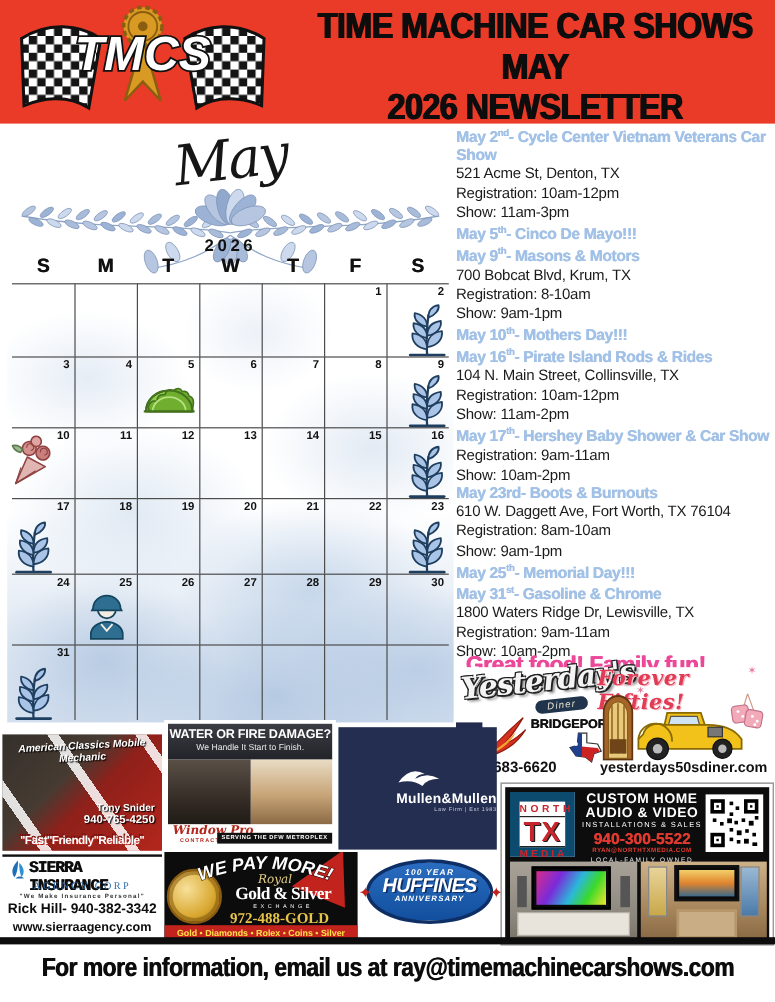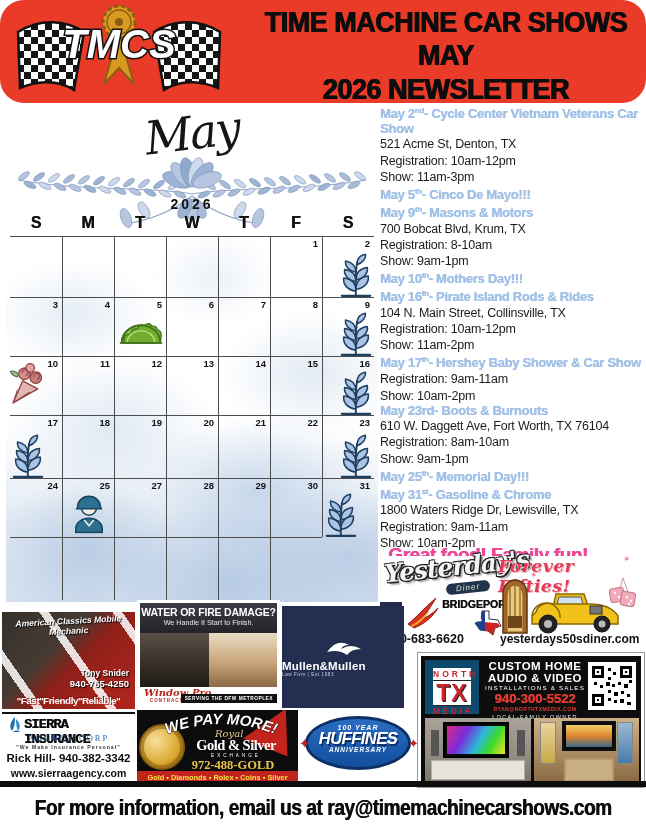--- a/index.html
+++ b/index.html
@@ -1,19 +1,19 @@
 <!DOCTYPE html>
 <html><head>
 <meta charset="utf-8">
 <style>
   html,body{margin:0;padding:0;background:#888;}
   .page{position:relative;width:646px;height:835px;background:#ffffff;margin:0 auto;overflow:hidden;
         font-family:"Liberation Sans",sans-serif;}
   
-  .header{position:absolute;left:0;top:0;width:646px;height:103px;background:#e93b27;border-radius:24px;}
+  .header{position:absolute;left:0;top:0;width:646px;height:103px;background:#e93b27;}
   .logo{position:absolute;left:10px;top:2px;width:218px;height:98px;}
   .title{position:absolute;left:250px;top:5px;width:392px;text-align:center;color:#0d0d0d;
          font-weight:bold;font-size:27px;line-height:30px;letter-spacing:-0.5px;
          transform:scaleY(1.12);transform-origin:top center;
          text-shadow:0.6px 0 0 currentColor,-0.6px 0 0 currentColor;}
   
   .cal{position:absolute;left:6px;top:106px;width:372px;height:496px;}
   .may{position:absolute;left:50%;top:0;transform:translateX(-50%) rotate(-7deg);
        font-family:"DejaVu Serif",serif;font-style:italic;font-size:46px;color:#161616;letter-spacing:-2px;}
   .foliage{position:absolute;left:0;top:34px;}
@@ -89,21 +89,21 @@
   .ad-wf .s{font-size:7.2px;color:#e8e8e8;}
   .ad-wf .room{height:54px;display:flex;}
   .ad-wf .burn{flex:1;background:linear-gradient(#5a5048 0%,#352d26 60%,#201b16 100%);}
   .ad-wf .nice{flex:1;background:linear-gradient(#e8dcc4 0%,#c8a477 55%,#8a6a45 100%);}
   .ad-wf .brand{height:16px;position:relative;background:#fff;}
   .ad-wf .b1{position:absolute;left:4px;top:0px;font-family:"DejaVu Serif",serif;font-style:italic;
              font-weight:bold;font-size:10px;color:#b3261c;}
   .ad-wf .b2{position:absolute;left:10px;top:11px;font-size:4.5px;color:#b3261c;letter-spacing:1px;font-weight:bold;}
   .ad-wf .metro{position:absolute;right:0;bottom:0;background:#111;color:#fff;font-size:4.8px;
              letter-spacing:0.5px;padding:2px 4px;font-weight:bold;}
-  .ad-mullen{left:282px;top:606px;width:122px;height:102px;background:#242e50;color:#fff;text-align:left;}
+  .ad-mullen{left:282px;top:606px;width:132px;height:102px;background:#242e50;color:#fff;text-align:right;}
   .ad-mullen .n{font-size:11.5px;font-weight:bold;margin-top:54px;letter-spacing:0.2px;}
   .ad-mullen .s{font-size:4.6px;color:#c8cde0;letter-spacing:0.6px;}
   .ad-mullen svg{position:absolute;left:50%;top:30px;transform:translateX(-50%);}
   .ad-sierra{left:2px;top:712px;width:133px;height:74px;background:#fff;border-top:2px solid #111;
              border-bottom:2px solid #111;box-sizing:border-box;}
   .ad-sierra .n{position:absolute;left:22px;top:3px;font-size:13.5px;font-weight:bold;color:#0d0d0d;
                 letter-spacing:-0.8px;text-shadow:0.5px 0 0 currentColor;font-family:Liberation Mono, monospace;}
   .ad-sierra .s{position:absolute;left:0;top:19px;width:100%;text-align:center;font-family:"Liberation Serif",serif;
                 font-size:8.5px;color:#2f6fb0;letter-spacing:2px;}
   .ad-sierra .tg{position:absolute;left:0;top:30px;width:100%;text-align:center;font-size:5.2px;
@@ -447,20 +447,23 @@
           <span class="cal-icon pos-c"><svg viewBox="0 0 40 46" width="38" height="44">
               <g stroke="#14455e" stroke-width="1.5">
                 <circle cx="20" cy="19" r="8" fill="#f2ece2"></circle>
                 <path d="M8 18 a12 11 0 0 1 24 0 l1 2 H7 Z" fill="#2d6e91"></path>
                 <path d="M6 45 v-4 a14 11 0 0 1 28 0 v4 Z" fill="#2d6e91"></path>
                 <path d="M15 32 l5 6 5 -6" fill="none" stroke="#f2ece2" stroke-width="1.6"></path>
               </g>
             </svg></span>
         </div>
         <div class="cal-cell">
+          <span class="cal-date">26</span>
+        </div>
+        <div class="cal-cell">
           <span class="cal-date">27</span>
         </div>
         <div class="cal-cell">
           <span class="cal-date">28</span>
         </div>
         <div class="cal-cell">
           <span class="cal-date">29</span>
         </div>
         <div class="cal-cell">
           <span class="cal-date">30</span>

